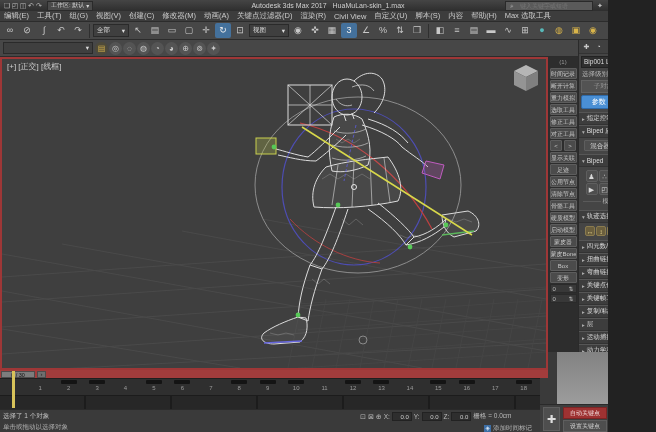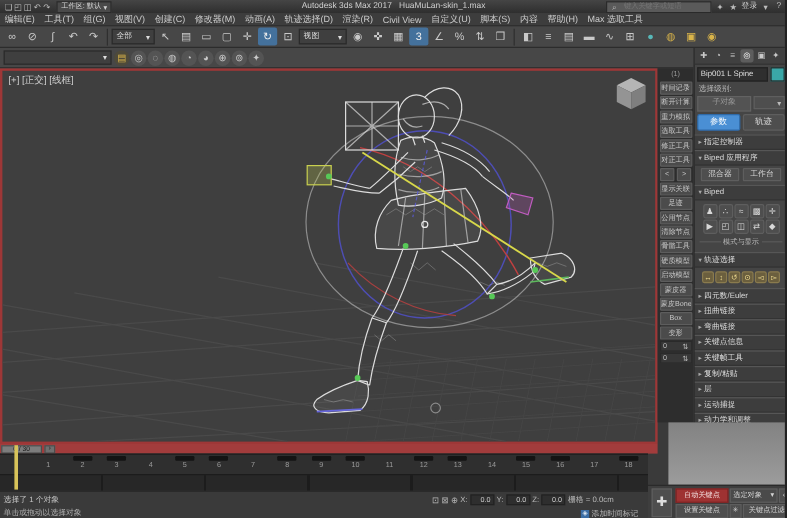--- a/index.html
+++ b/index.html
@@ -1,17 +1,17 @@
 <!DOCTYPE html>
 <html><head>
 <meta charset="utf-8">
 <style>
   html,body{margin:0;padding:0;background:#222;}
-  #app{position:relative;width:654px;height:432px;background:#3a3a3a;overflow:hidden;
-       font-family:"Liberation Sans",sans-serif;color:#cccccc;-webkit-font-smoothing:antialiased;}
+  #app{position:relative;width:592px;height:432px;background:#3a3a3a;overflow:hidden;
+       font-family:"Liberation Sans",sans-serif;color:#cccccc;padding-left:16px;-webkit-font-smoothing:antialiased;}
   
   #titlebar{position:absolute;left:0;top:0;width:656px;height:11px;
     background:linear-gradient(#454545,#2e2e2e);display:flex;align-items:center;
     font-size:7px;color:#c8c8c8;padding:0 3px;box-sizing:border-box;gap:2px;}
   .ticon{display:inline-block;min-width:8px;text-align:center;font-size:7px;color:#bdbdbd;cursor:default;}
   .workspace{display:flex;align-items:center;gap:2px;background:#4a4a4a;border:1px solid #2a2a2a;
     height:8px;padding:0 3px;font-size:6px;color:#d5d5d5;margin-left:2px;}
   .wtitle{position:absolute;left:0;right:0;text-align:center;font-size:7px;color:#d2d2d2;pointer-events:none;}
   .wtitle .doc{margin-left:6px;color:#cfcfcf;}
   .tright{margin-left:auto;display:flex;align-items:center;gap:3px;z-index:2;}
@@ -155,21 +155,21 @@
   </div>
 
   <div id="menubar">
       <span class="menu-item">编辑(E)</span>
       <span class="menu-item">工具(T)</span>
       <span class="menu-item">组(G)</span>
       <span class="menu-item">视图(V)</span>
       <span class="menu-item">创建(C)</span>
       <span class="menu-item">修改器(M)</span>
       <span class="menu-item">动画(A)</span>
-      <span class="menu-item">轨迹选择(D)</span>
+      <span class="menu-item">关键点过滤器(D)</span>
       <span class="menu-item">渲染(R)</span>
       <span class="menu-item">Civil View</span>
       <span class="menu-item">自定义(U)</span>
       <span class="menu-item">脚本(S)</span>
       <span class="menu-item">内容</span>
       <span class="menu-item">帮助(H)</span>
       <span class="menu-item">Max 选取工具</span>
     </div>
 
   <div id="toolbar1">

